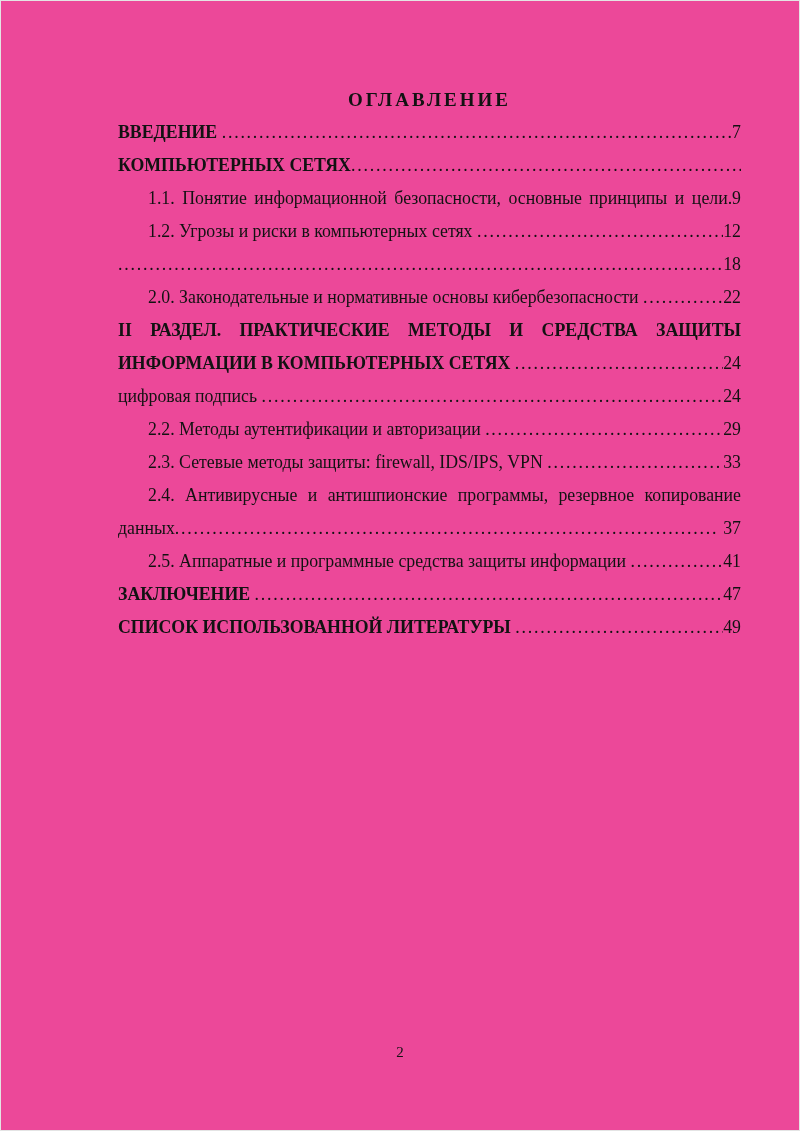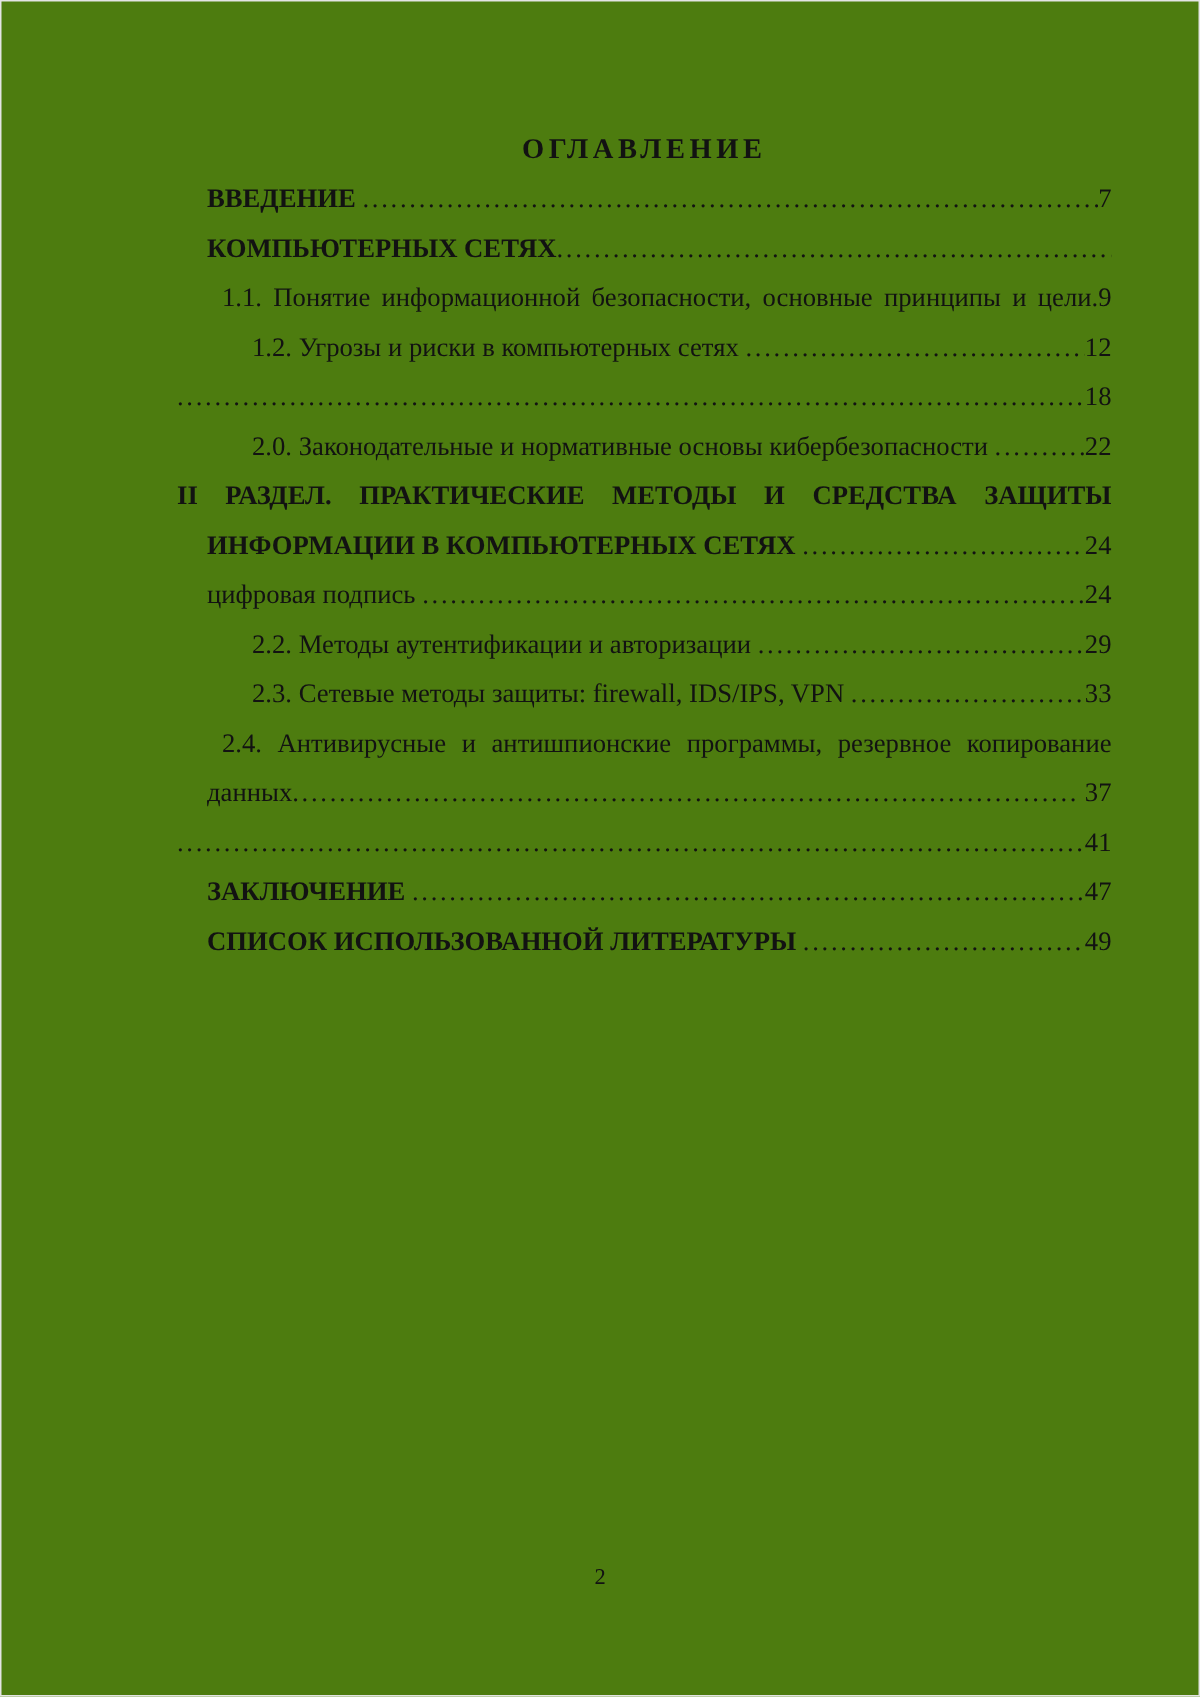--- a/index.html
+++ b/index.html
@@ -4,21 +4,21 @@
 <style>
   html, body {
     margin: 0;
     padding: 0;
     background: #ffffff;
   }
   .page {
     position: relative;
     width: 800px;
     height: 1131px;
-    background: #4d7c0f;
+    background: #ec4899;
     box-sizing: border-box;
     border: 1px solid #e4e4e4;
     font-family: "Liberation Serif", "DejaVu Serif", serif;
     color: #121212;
     overflow: hidden;
   }
   .content {
     position: absolute;
     left: 117px;
     top: 82px;
@@ -39,21 +39,20 @@
     overflow: hidden;
   }
   
   .leader {
     display: flex;
     align-items: baseline;
   }
   .leader .label {
     flex: 0 0 auto;
     white-space: pre;
-    margin-left: 20px;
   }
   .leader .dots {
     flex: 1 1 auto;
     min-width: 0;
     overflow: hidden;
     white-space: nowrap;
     letter-spacing: 1.8px;
   }
   .leader .pg {
     flex: 0 0 auto;
@@ -147,20 +146,21 @@
 
     <div class="line jline indent">2.4. Антивирусные и антишпионские программы, резервное копирование</div>
 
     <div class="line leader">
       <span class="label">данных</span>
         <span class="dots">...........................................................................................................................................................</span>
         <span class="pg"> 37</span>
     </div>
 
     <div class="line leader indent">
+      <span class="label">2.5. Аппаратные и программные средства защиты информации </span>
         <span class="dots">...........................................................................................................................................................</span>
         <span class="pg">41</span>
     </div>
 
     <div class="line leader bold">
       <span class="label">ЗАКЛЮЧЕНИЕ </span>
         <span class="dots">...........................................................................................................................................................</span>
         <span class="pg">47</span>
     </div>
 

